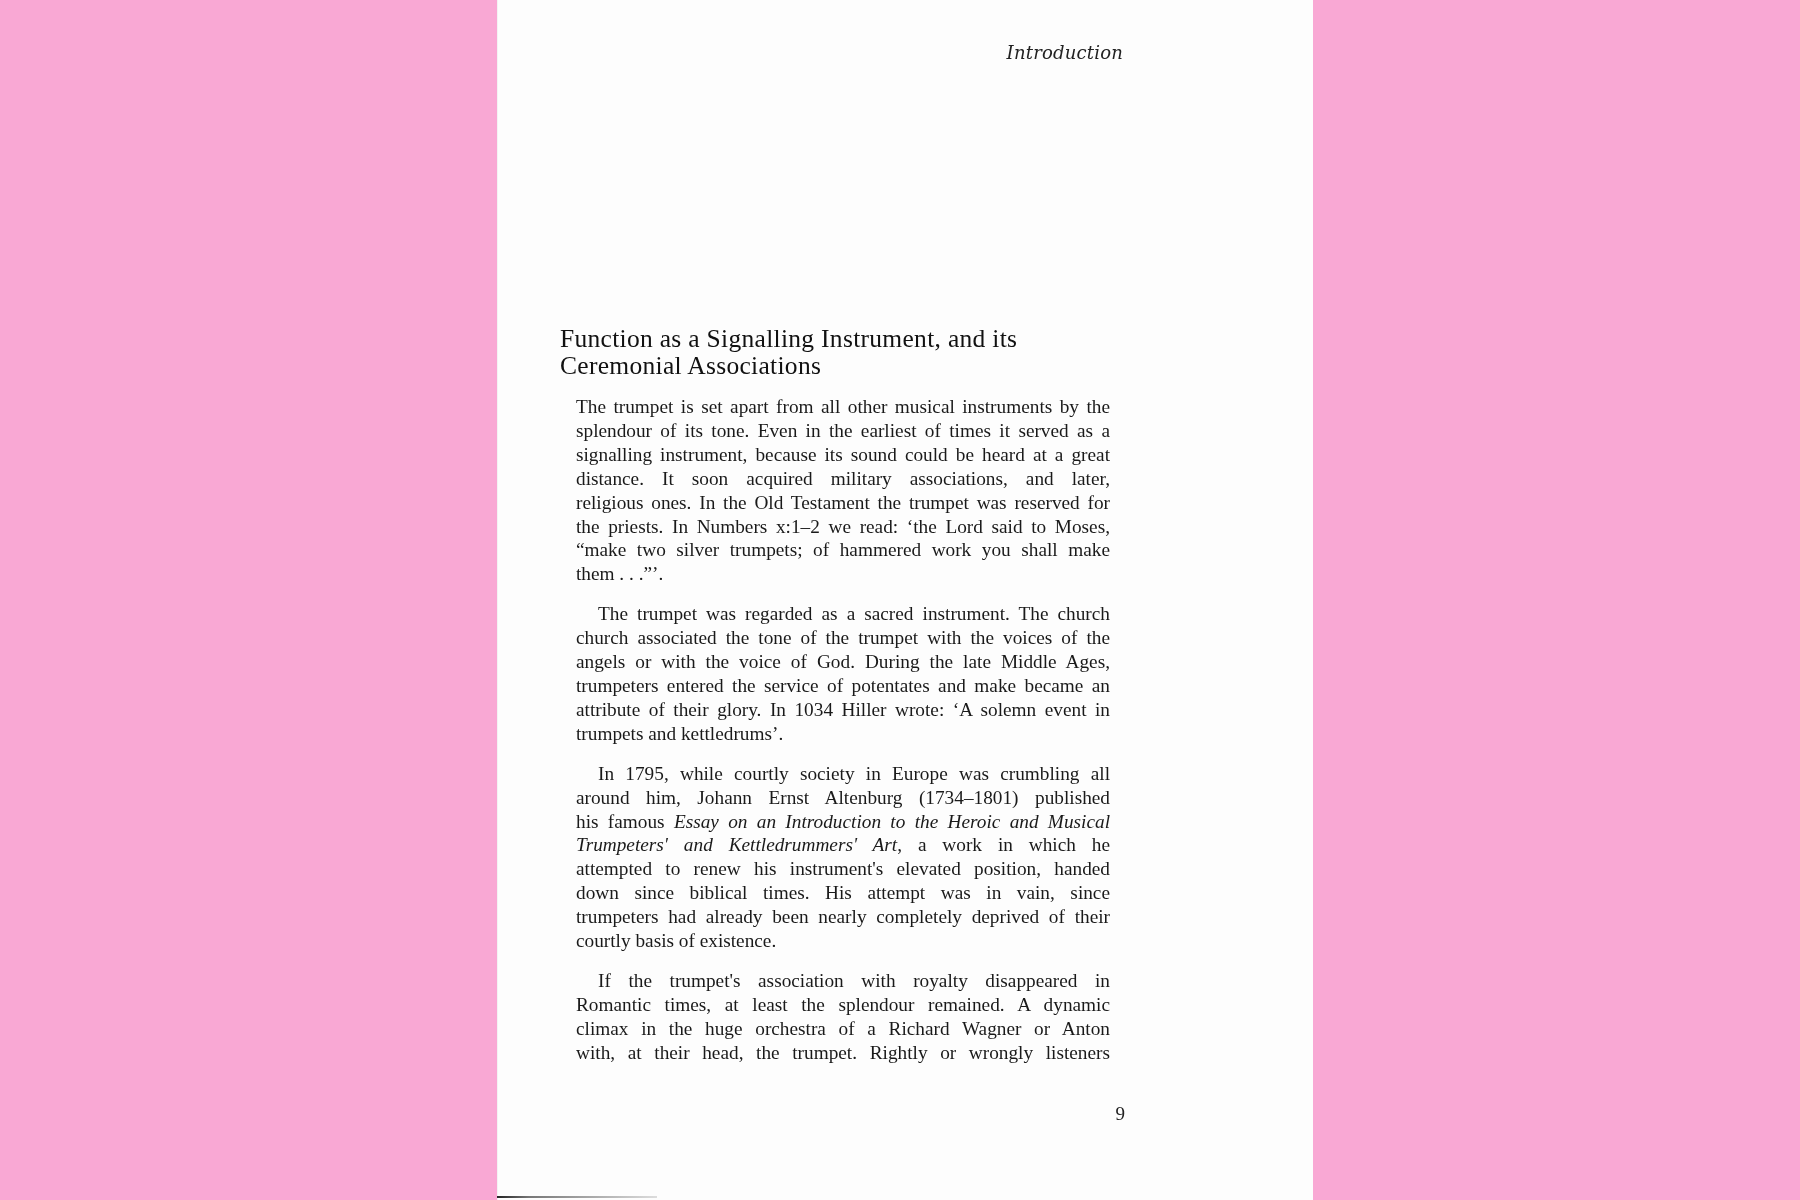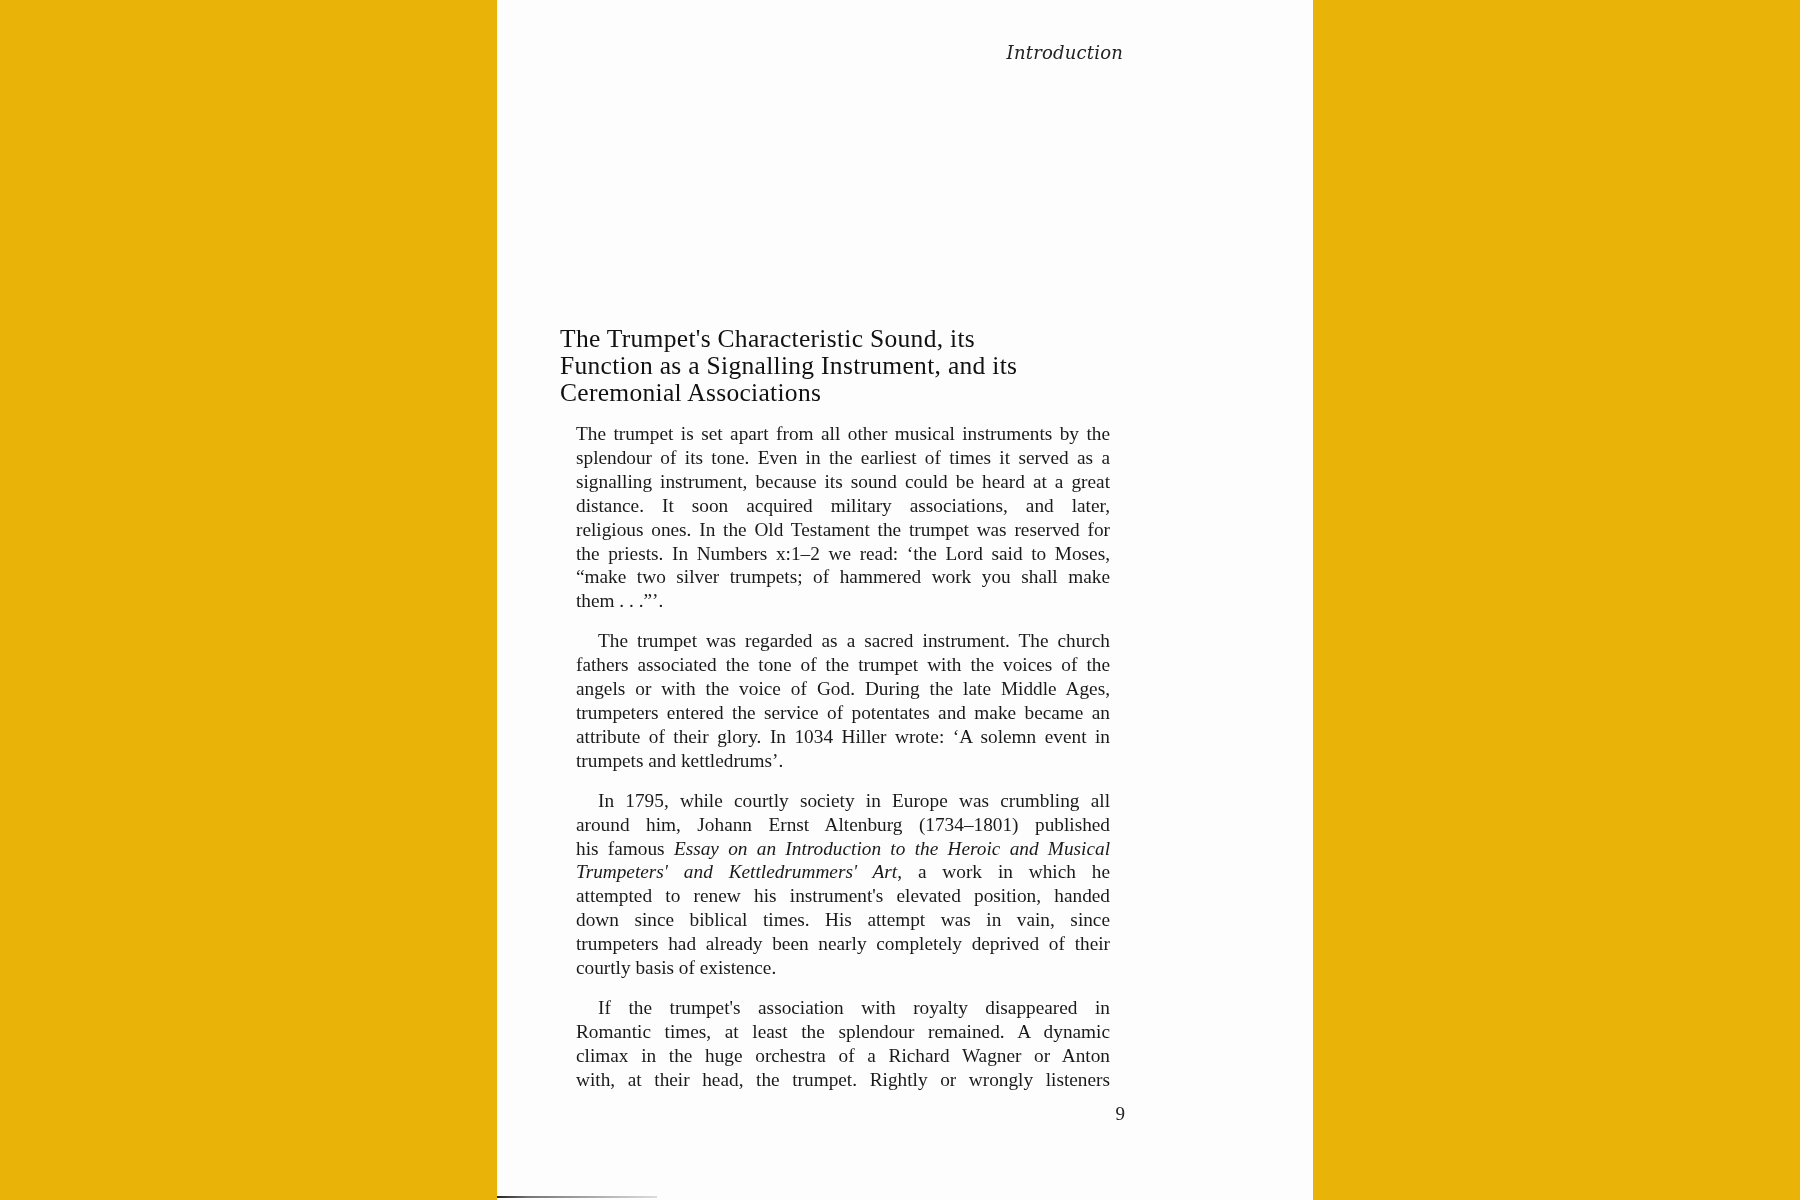--- a/index.html
+++ b/index.html
@@ -7,21 +7,21 @@
     padding: 0;
     width: 1800px;
     height: 1200px;
     background: #ffffff;
     overflow: hidden;
   }
   .scan {
     position: absolute;
     left: 0; top: 0;
     width: 1800px; height: 1200px;
-    background: #eab308;
+    background: #f9a8d4;
   }
   .page {
     position: absolute;
     left: 497px;
     top: 0;
     width: 815px;
     height: 1206px;
     background: #fdfdfd;
     border-left: 1px solid #f3f3f3;
   }
@@ -89,39 +89,38 @@
 <body>
 
 <div class="scan">
   <div class="page"></div>
   <div class="page-bottom-edge"></div>
 
   <div class="running-head">Introduction</div>
 
   <div class="content">
     <h2 class="heading">
-      <span>The Trumpet's Characteristic Sound, its</span>
       <span>Function as a Signalling Instrument, and its</span>
       <span>Ceremonial Associations</span>
     </h2>
 
     <p class="para">
       <span class="ln">The trumpet is set apart from all other musical instruments by the</span>
       <span class="ln">splendour of its tone. Even in the earliest of times it served as a</span>
       <span class="ln">signalling instrument, because its sound could be heard at a great</span>
       <span class="ln">distance. It soon acquired military associations, and later,</span>
       <span class="ln">religious ones. In the Old Testament the trumpet was reserved for</span>
       <span class="ln">the priests. In Numbers x:1–2 we read: ‘the Lord said to Moses,</span>
       <span class="ln">“make two silver trumpets; of hammered work you shall make</span>
       <span class="ln last">them . . .”’.</span>
     </p>
 
     <p class="para indent">
       <span class="ln first">The trumpet was regarded as a sacred instrument. The church</span>
-      <span class="ln">fathers associated the tone of the trumpet with the voices of the</span>
+      <span class="ln">church associated the tone of the trumpet with the voices of the</span>
       <span class="ln">angels or with the voice of God. During the late Middle Ages,</span>
       <span class="ln">trumpeters entered the service of potentates and make became an</span>
       <span class="ln">attribute of their glory. In 1034 Hiller wrote: ‘A solemn event in</span>
       <span class="ln last">trumpets and kettledrums’.</span>
     </p>
 
     <p class="para indent">
       <span class="ln first">In 1795, while courtly society in Europe was crumbling all</span>
       <span class="ln">around him, Johann Ernst Altenburg (1734–1801) published</span>
       <span class="ln"><span>his famous</span> <i>Essay on an Introduction to the Heroic and Musical</i></span>

